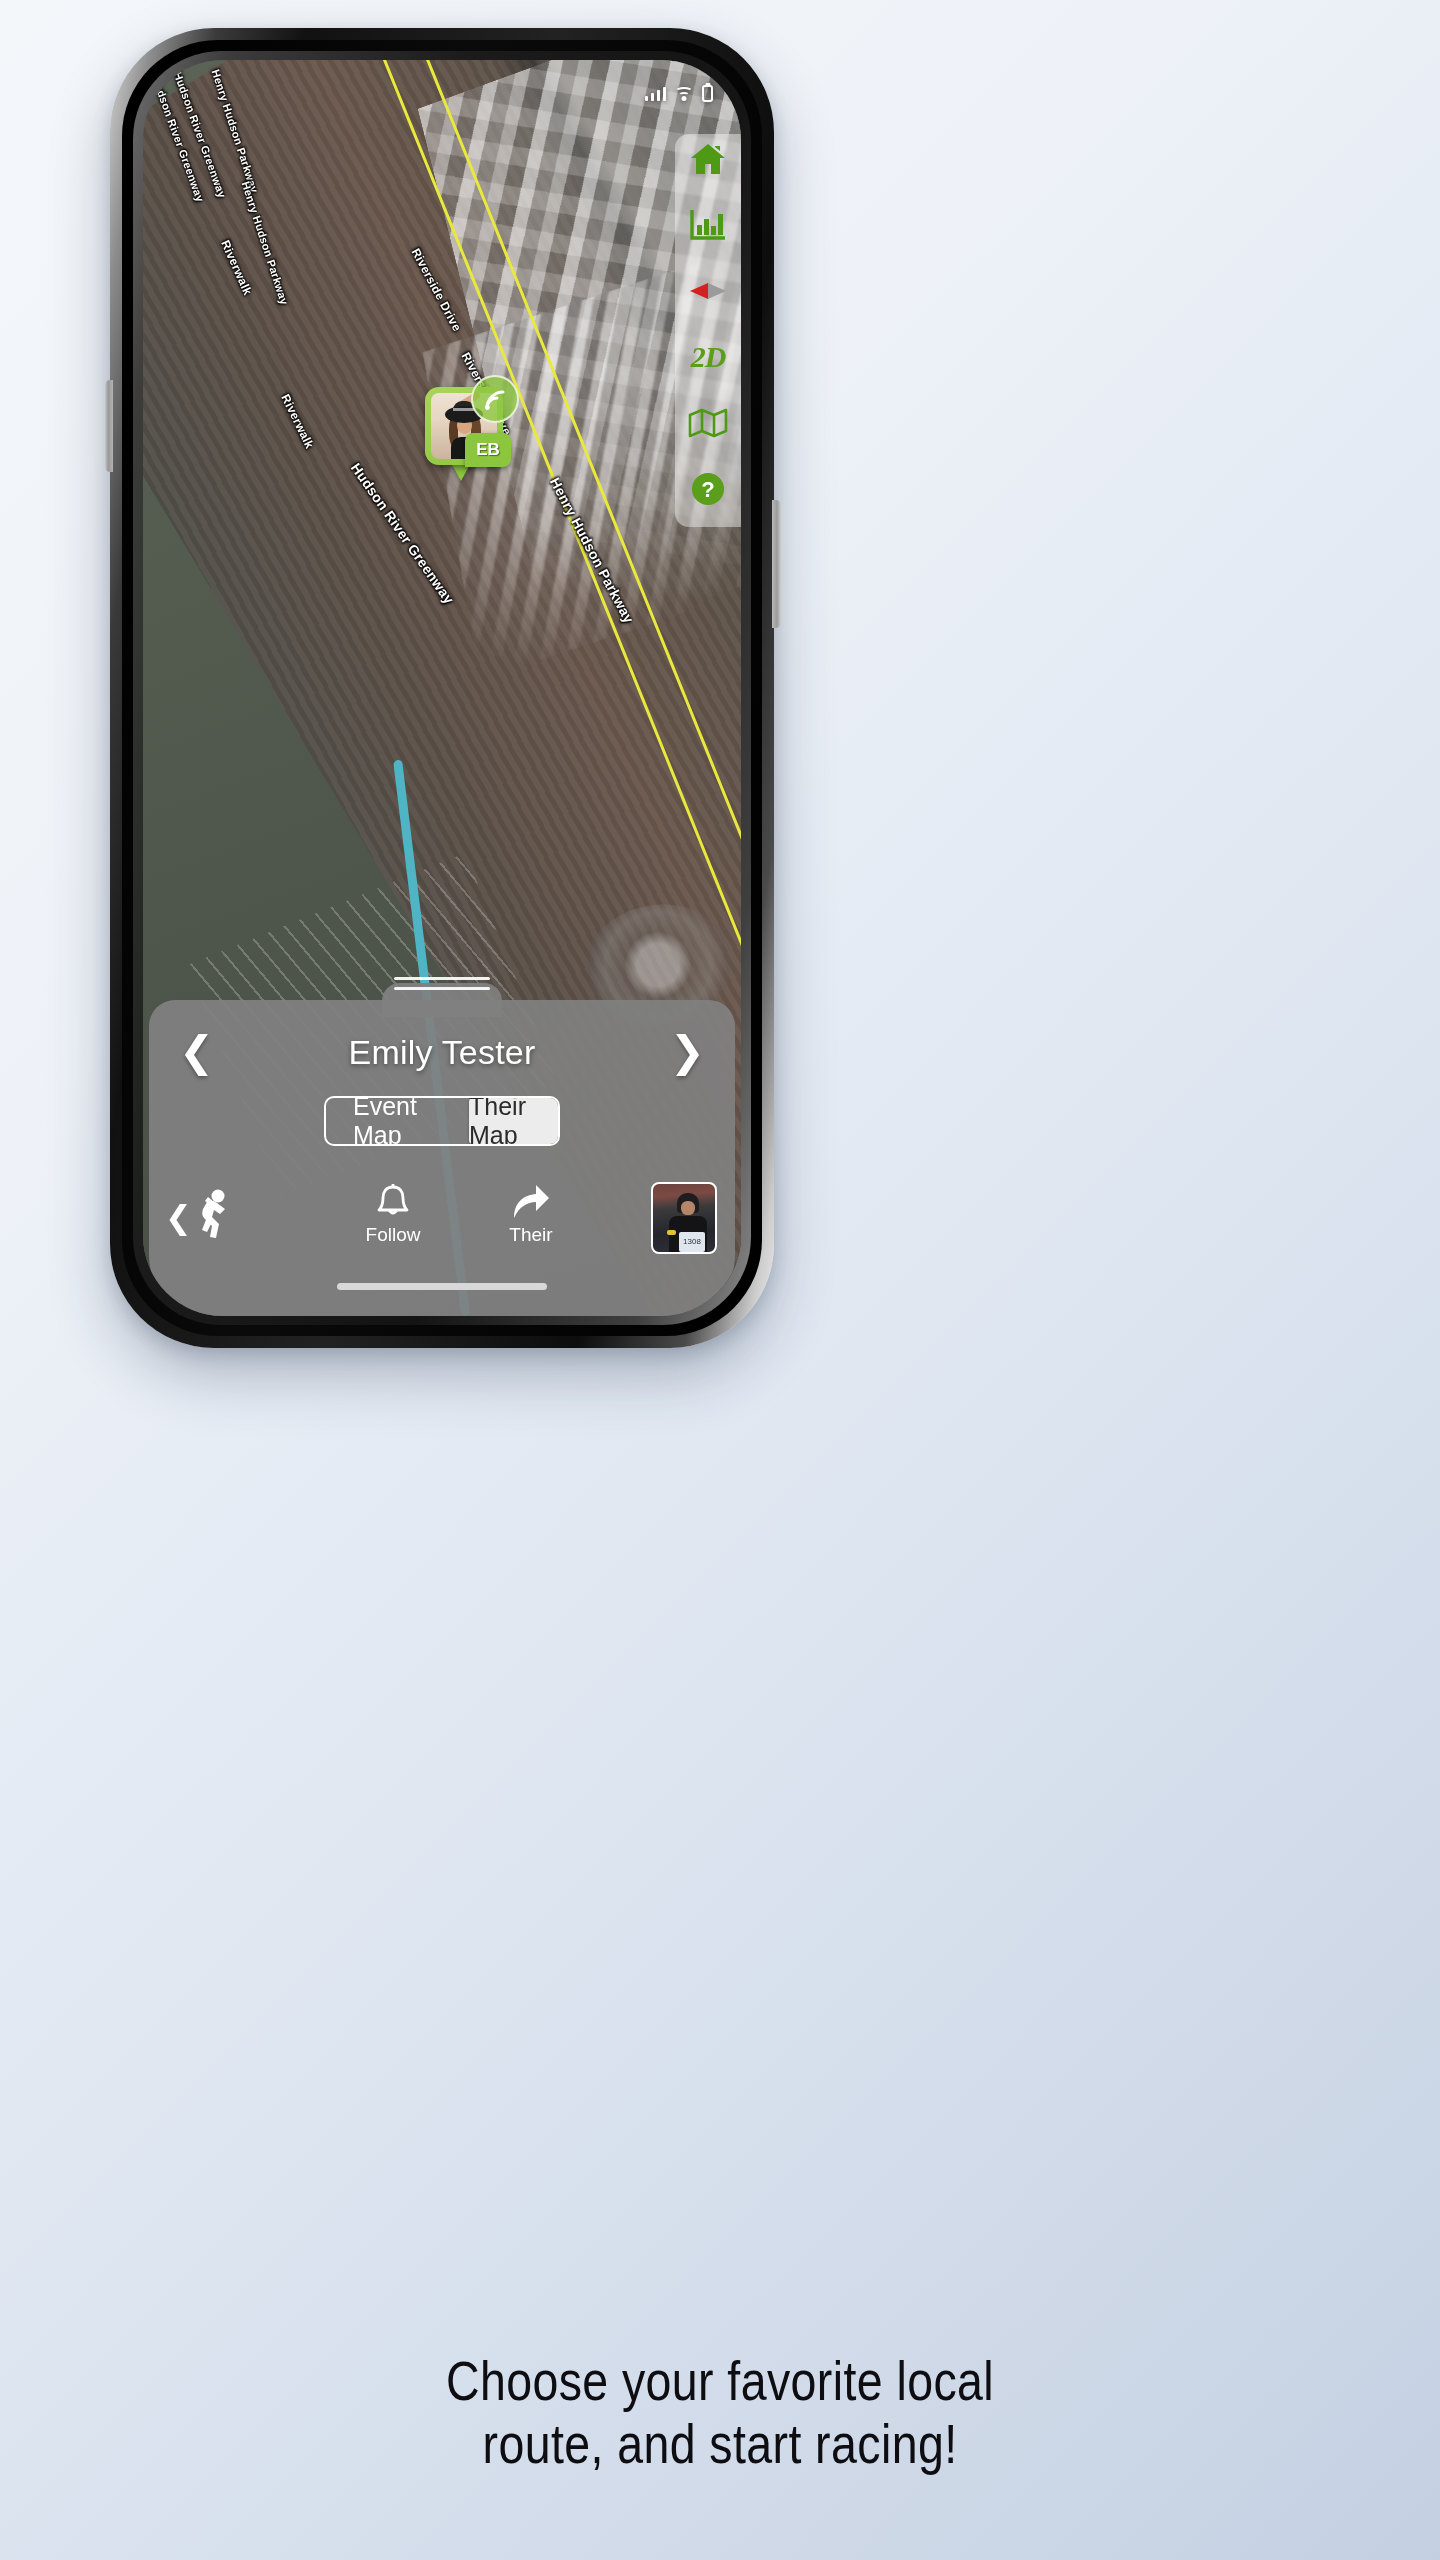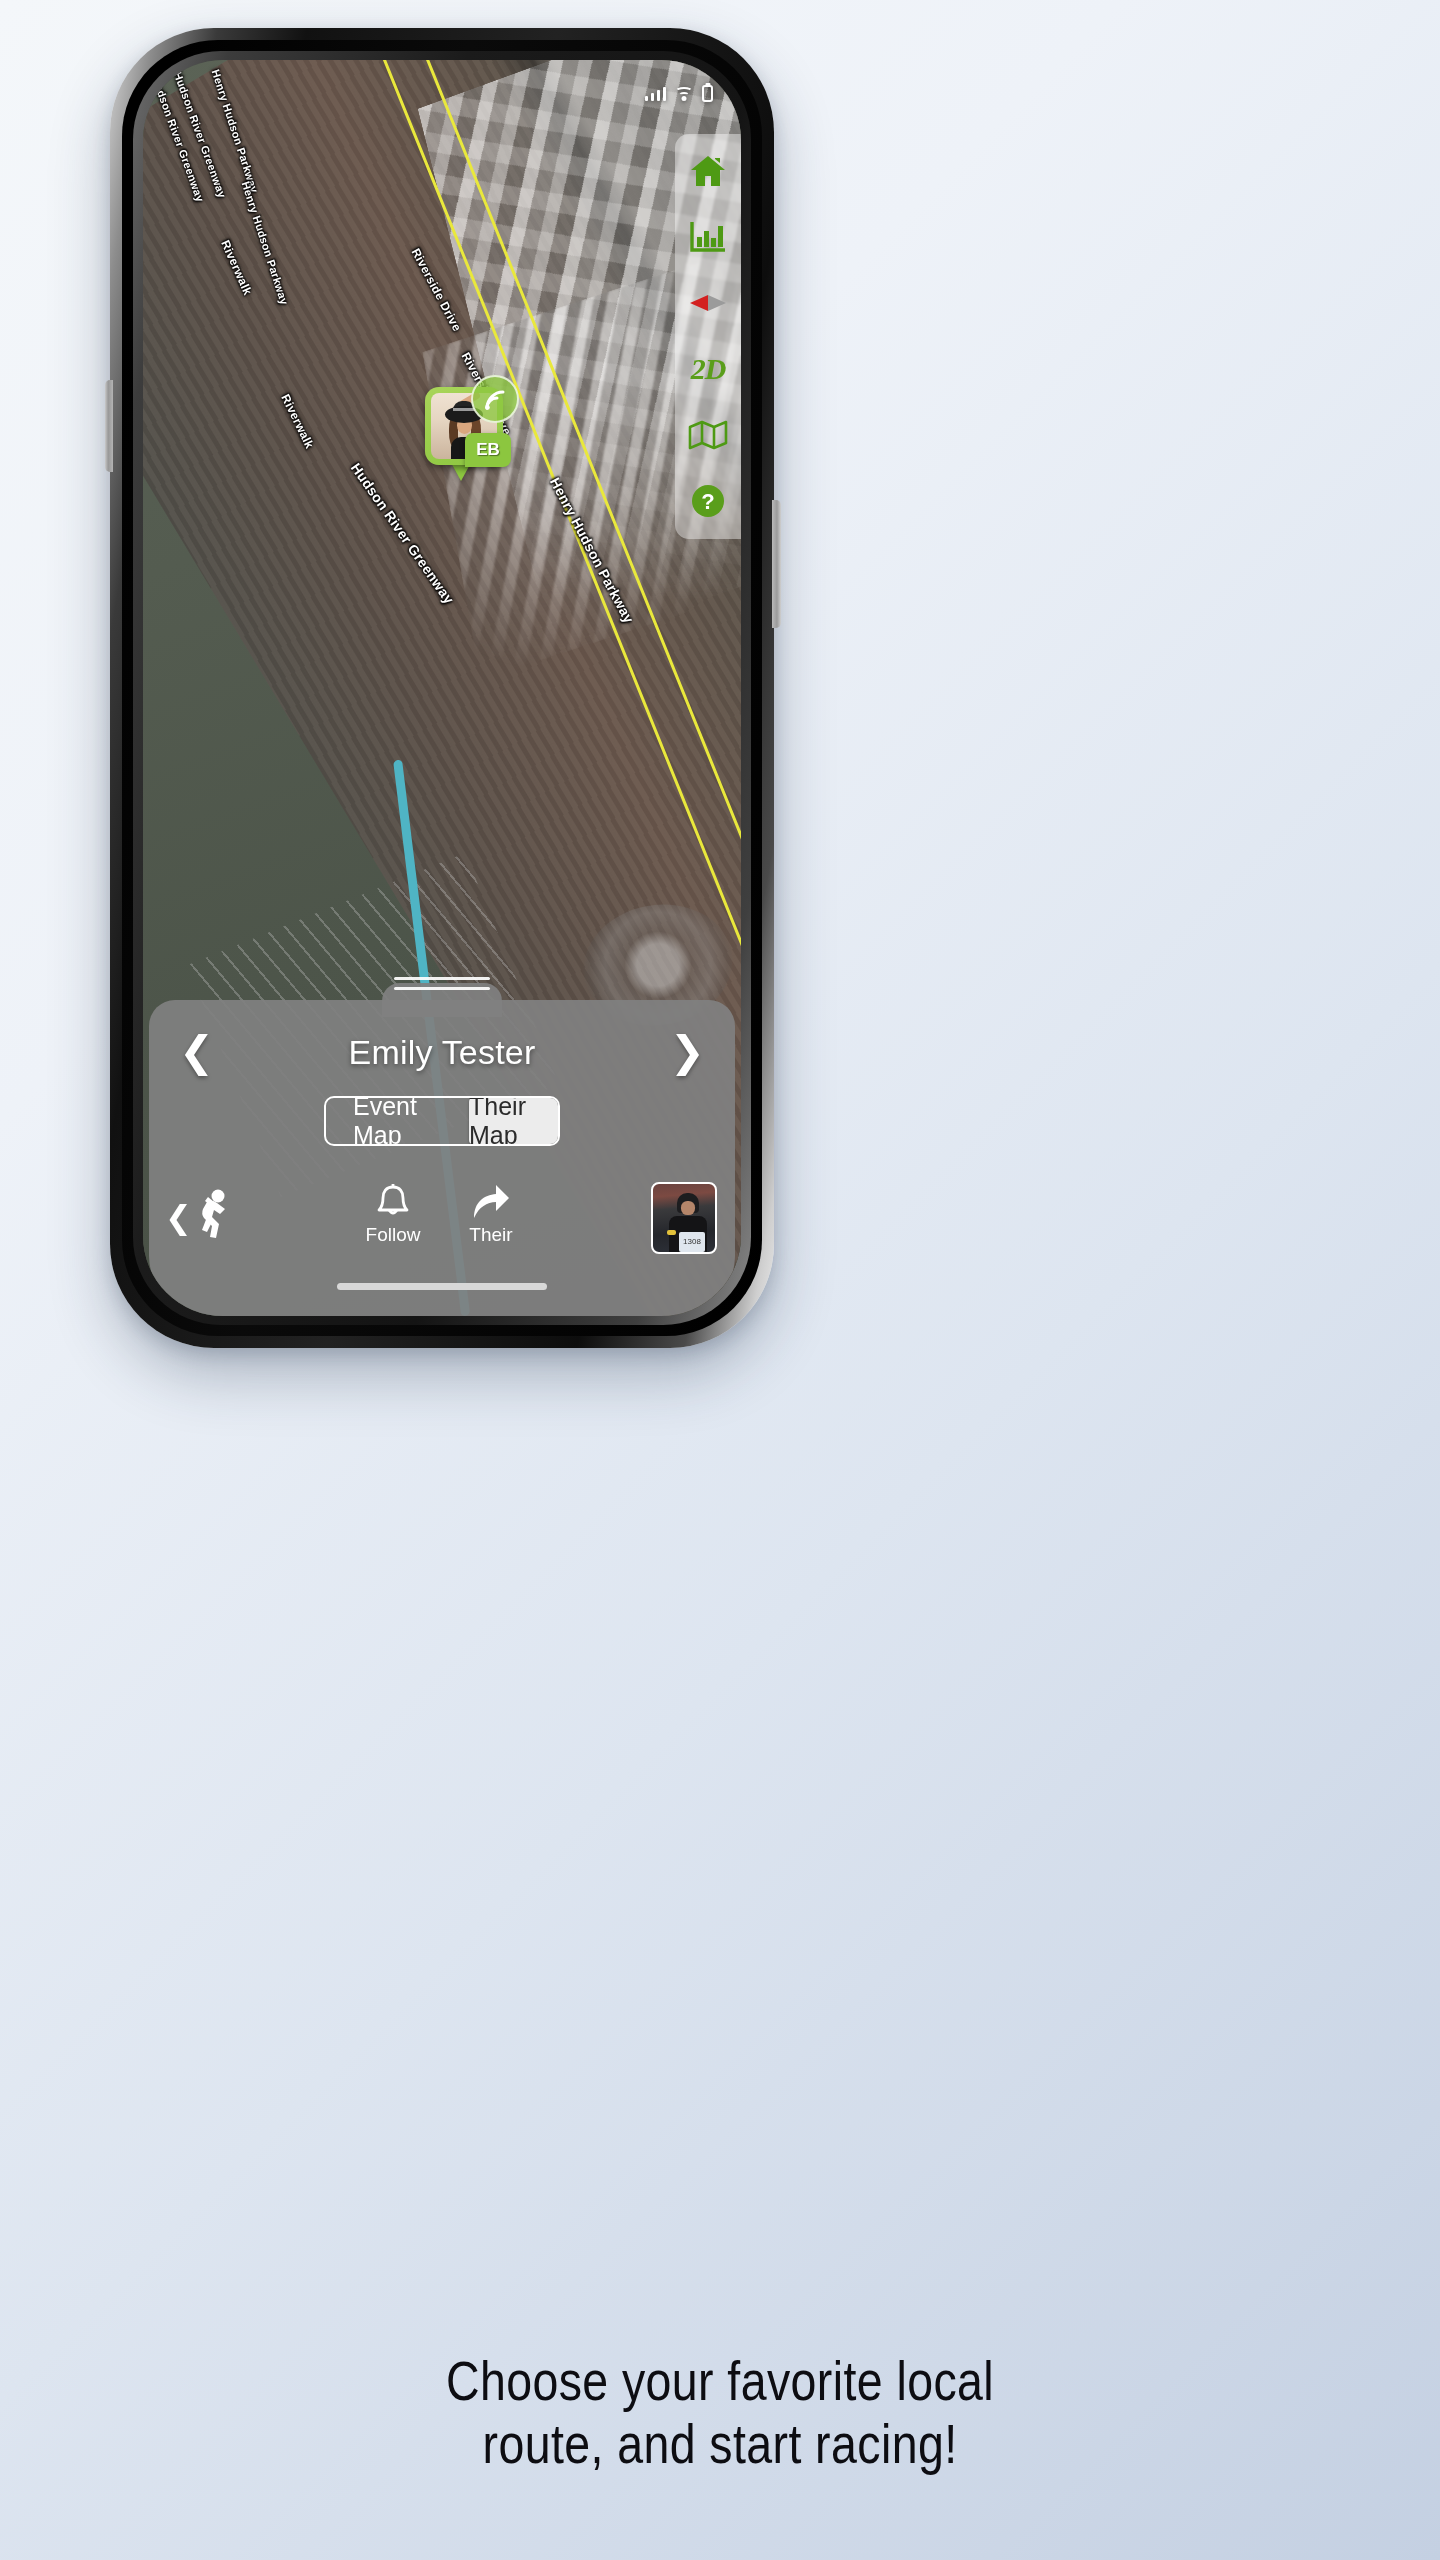--- a/index.html
+++ b/index.html
@@ -128,21 +128,21 @@
   .wifi b:nth-child(1){width:18px;height:9px;bottom:5px;}
   .wifi b:nth-child(2){width:11px;height:6px;bottom:3px;}
   .wifi b:nth-child(3){width:5px;height:5px;bottom:0;border-radius:50%;
     background:#fff;border:none;}
   .batt{ width:11px;height:17px;border:2px solid #fff;border-radius:3px;position:relative;}
   .batt:after{content:"";position:absolute;left:50%;top:-4px;transform:translateX(-50%);
     width:5px;height:2.5px;background:#fff;border-radius:1px;}
 
   
   .toolpanel{
-    position:absolute; right:0; top:74px; width:66px; padding:17px 0 18px;
+    position:absolute; right:0; top:74px; width:66px; padding:5px 0 18px;
     background:rgba(255,255,255,.42);
     border-radius:14px 0 0 14px;
     display:flex; flex-direction:column; align-items:center; gap:26px;
     backdrop-filter:blur(1px);
   }
   .toolbtn{ width:46px;height:40px;display:flex;align-items:center;justify-content:center;cursor:pointer;}
   .tool2d{ color:#5a9e1b; font-size:30px; font-weight:bold; font-style:italic;
     font-family:"Liberation Serif", serif; letter-spacing:-1px;}
 
   
@@ -221,21 +221,21 @@
     color:#fff;font-size:25px;cursor:pointer;margin-left:27px;}
   .seg-opt.active{ background:#ececec;color:#2b2b2b;border-radius:4px;
     box-shadow:0 1px 3px rgba(0,0,0,.3);}
 
   .sheet-actions{ position:absolute;left:0;right:0;top:176px;height:86px;}
   .back-chev{ position:absolute;left:16px;top:22px;color:#fff;font-size:32px;cursor:pointer;
     font-family:"DejaVu Sans", sans-serif;}
   .runner{ position:absolute;left:48px;top:12px;cursor:pointer;}
   .act-group{ position:absolute;left:50%;transform:translateX(-50%);top:4px;
     display:flex;gap:28px;}
-  .act{ display:flex;flex-direction:column;align-items:center;gap:2px;cursor:pointer;width:70px;}
+  .act{ display:flex;flex-direction:column;align-items:center;gap:2px;cursor:pointer;width:70px;margin-left:40px;}
   .act-label{ color:#fff;font-size:19px;}
   .thumb{
     position:absolute;right:18px;top:6px;width:66px;height:72px;border-radius:8px;
     border:2px solid #fff;overflow:hidden;
     background:linear-gradient(175deg,#6b4440 0%,#7c4a42 18%,#3a3a3c 36%,#24262b 70%,#2d3038 100%);
   }
   .th-head{position:absolute;left:24px;top:9px;width:22px;height:20px;background:#1d1d1f;
     border-radius:10px 10px 4px 4px;}
   .th-face{position:absolute;left:28px;top:17px;width:14px;height:14px;background:#b5866a;
     border-radius:45%;}

